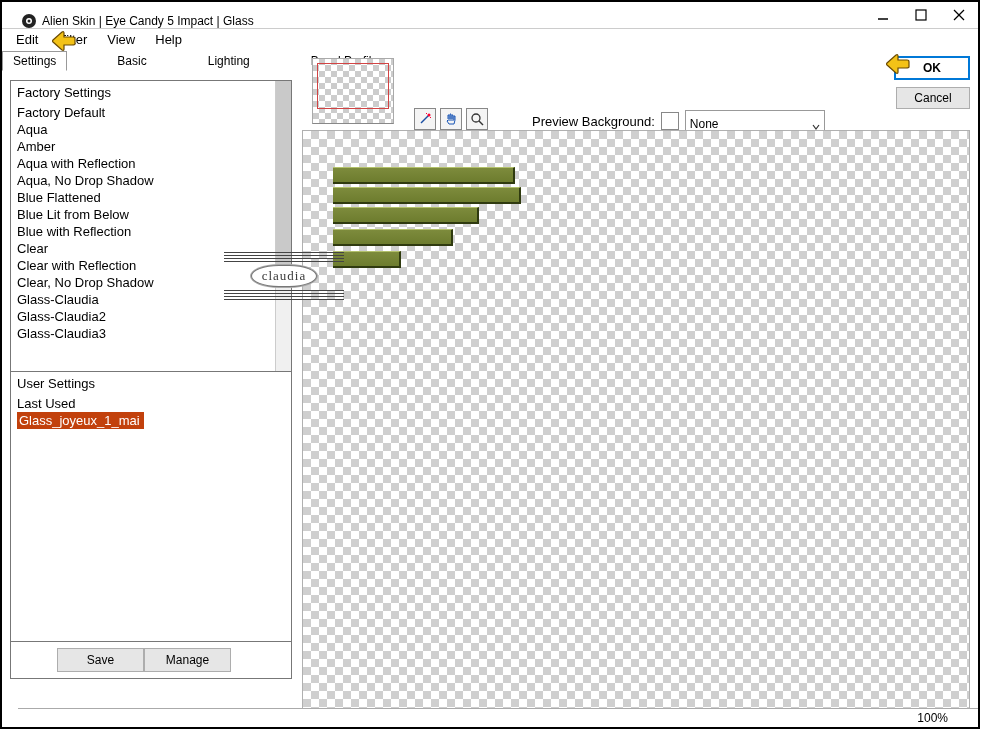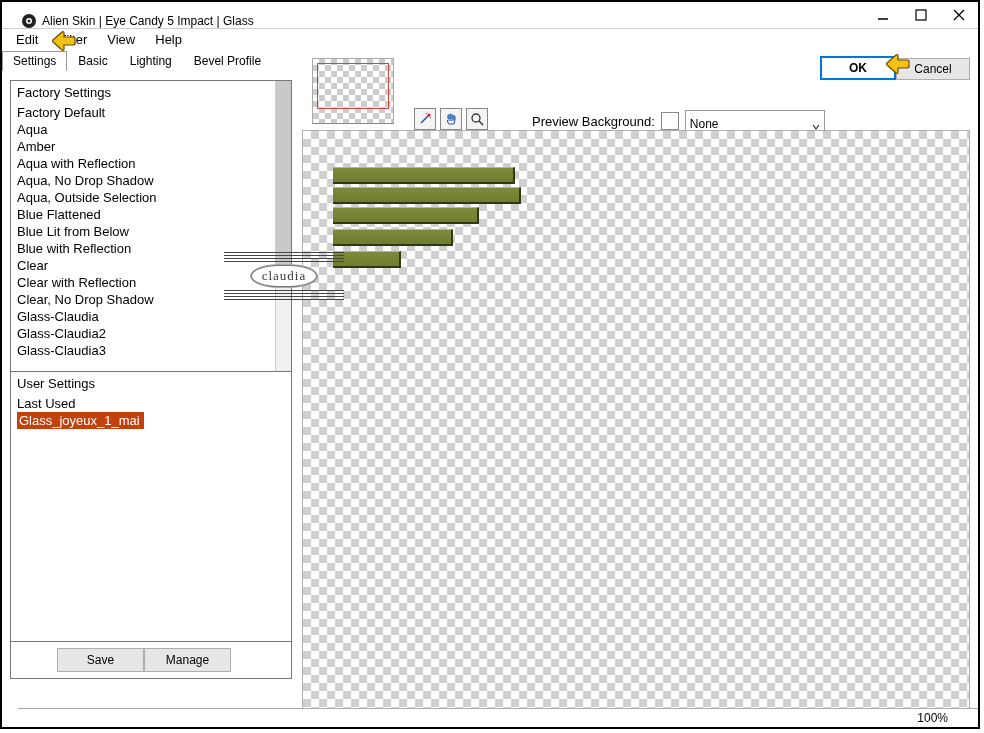--- a/index.html
+++ b/index.html
@@ -35,21 +35,21 @@
   .app-icon svg { width: 10px; height:10px; }
   .titlebar .title { flex: 0 0 auto; font-size: 12px; }
   .titlebar .spacer { flex: 1; }
   .winbtn {
     width: 38px; height: 26px; display:flex; align-items:center; justify-content:center;
     cursor:pointer;
   }
   .winbtn svg { width:12px; height:12px; }
   .menubar { display:flex; height:20px; align-items:center; padding-left:4px; gap:0; position:relative; }
   .menubar .menu-item { padding: 0 10px; cursor:pointer; font-size:13px; }
-  .tabbar { position:relative; display:flex; align-items:flex-end; padding-top:2px; }
+  .tabbar { position:relative; display:flex; align-items:flex-end; padding-top:2px;gap:39px; }
   .tab {
     padding: 2px 10px;
     font-size:12px;
     border: 1px solid transparent;
     cursor:pointer;
   }
   .tab.active {
     border: 1px solid #999;
     border-bottom: 1px solid #fff;
     background:#fff;
@@ -64,21 +64,21 @@
   .hand-pointer svg { width:100%; height:100%; }
   .hand-pointer .hand-fill { fill:#f3c217; stroke:#6b4a00; stroke-width:1.2; }
 
   .body-area {
     position:absolute;
     top:72px; left:0; right:0; bottom:18px;
   }
   .right-buttons {
     position:absolute;
     right:8px; top:-18px;
-    display:flex; flex-direction:row; gap:0;
+    display:flex; flex-direction:column; gap:7px;
     align-items:flex-end;
     text-align:right;
   }
   .btn {
     width:72px; height:20px;
     background:#e6e6e6;
     border:1px solid #adadad;
     font-size:12px;
     cursor:pointer;
     display:flex; align-items:center; justify-content:center;
@@ -303,21 +303,20 @@
         <div class="scrollbar">
             <div class="thumb"></div>
           </div>
         <div class="heading">Factory Settings</div>
         <div class="items">
           <div class="li">Factory Default</div>
           <div class="li">Aqua</div>
           <div class="li">Amber</div>
           <div class="li">Aqua with Reflection</div>
           <div class="li">Aqua, No Drop Shadow</div>
-          <div class="li">Aqua, Outside Selection</div>
           <div class="li">Blue Flattened</div>
           <div class="li">Blue Lit from Below</div>
           <div class="li">Blue with Reflection</div>
           <div class="li">Clear</div>
           <div class="li">Clear with Reflection</div>
           <div class="li">Clear, No Drop Shadow</div>
           <div class="li">Glass-Claudia</div>
           <div class="li">Glass-Claudia2</div>
           <div class="li">Glass-Claudia3</div>
         </div>

